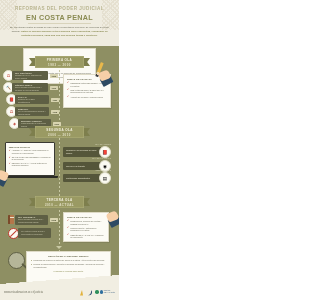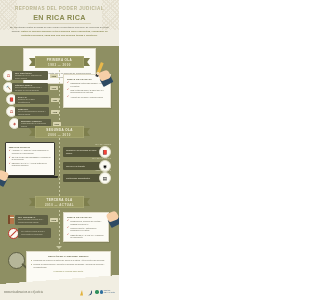--- a/index.html
+++ b/index.html
@@ -138,21 +138,21 @@
 </style>
 </head>
 <body>
 
 <div class="page">
 
   <div class="header">
     <div class="hdr-pat l"></div>
     <div class="hdr-pat r"></div>
     <div class="h-title">REFORMAS DEL PODER JUDICIAL</div>
-    <div class="h-sub">EN RICA RICA</div>
+    <div class="h-sub">EN COSTA PENAL</div>
     <div class="h-rule"></div>
     <div class="h-body">
       <span>En las últimas cuatro décadas se han venido concretando una serie de reformas al Poder Judicial.</span>
       <b>Estas se pueden agrupar en tres grandes olas reformistas,</b>
       <b>cumplidas en distintos periodos, cada una con sus propios temas y objetivos.</b>
     </div>
   </div>
 
   <div class="intro">
     <div class="intro-tag">ANTECEDENTES</div>

